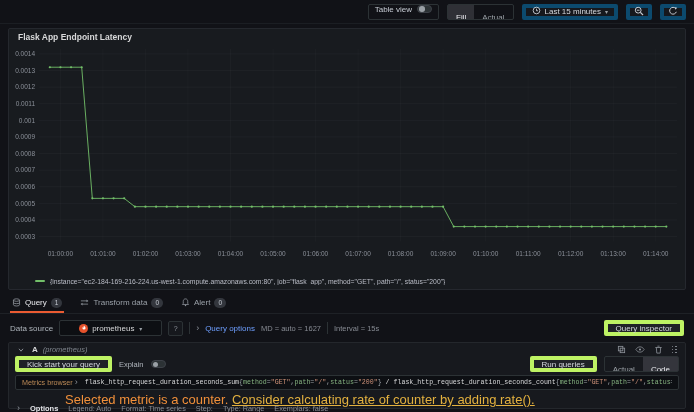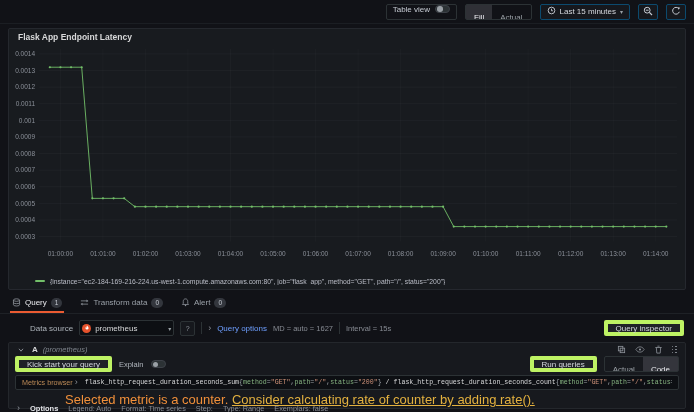--- a/index.html
+++ b/index.html
@@ -24,21 +24,21 @@
   .tb-label { color: #c7ccd4; font-size: 8px; }
   .switch { width: 15px; height: 8px; border-radius: 5px; background: #2c3235;
     border: 1px solid #3d4148; position: relative; display: inline-block; cursor: pointer; }
   .switch::after { content: ""; position: absolute; left: 1px; top: 0.5px;
     width: 5.5px; height: 5.5px; border-radius: 50%; background: #9aa0a6; }
   .seg { display: flex; border: 1px solid #2c3235; border-radius: 2px; height: 16px; overflow: hidden; }
   .seg-btn { background: transparent; border: 0; color: #9aa0a6; font-size: 8px;
     padding: 8px 8px; font-family: inherit; cursor: pointer; text-decoration: underline; }
   .seg-btn.active { background: rgba(204,204,220,0.16); color: #e9eaee; }
   .tb-btn { display: flex; align-items: center; gap: 4px; height: 16px;
-    background: #16181d; border: 1px solid #0c4a6e; border-radius: 2px;
+    background: #16181d; border: 4px solid #0c4a6e; border-radius: 2px;
     color: #d5d8de; font-size: 8px; padding: 0 6px; font-family: inherit; cursor: pointer; }
   .tb-btn.icon-only { padding: 0 4px; }
   .caret { font-size: 6px; color: #9aa0a6; }
 
   
   .panel {
     position: absolute; top: 28px; left: 8px; right: 8px; height: 262px;
     background: #181b1f; border: 1px solid #25282e; border-radius: 2px;
     display: flex; flex-direction: column;
   }
@@ -56,25 +56,25 @@
     border-bottom: 1px solid #1e2126; }
   .tab { display: flex; align-items: center; gap: 4px; color: #9aa0a8;
     cursor: pointer; border-bottom: 2px solid transparent; padding: 0 2px; }
   .tab.active { color: #e9eaee; border-bottom-color: #eb5b32; }
   .tab .ticon { color: #8e939b; display: flex; }
   .badge { background: #33363d; border-radius: 7px; padding: 0 4px; font-size: 6.5px;
     line-height: 10px; height: 10px; color: #c7ccd4; }
 
   
   .ds-row { position: absolute; top: 318px; left: 0; right: 0; height: 20px;
-    display: flex; align-items: center; gap: 6px; padding: 0 10px; margin-left: 20px; }
+    display: flex; align-items: center; gap: 6px; padding: 0 10px; }
   .ds-label { color: #aeb4bb; }
-  .ds-picker { display: flex; align-items: center; gap: 4px; width: 95px; height: 16px;
+  .ds-picker { display: flex; align-items: center; gap: 4px; width: 103px; height: 16px;
     background: #0d0f13; border: 1px solid #2c3235; border-radius: 2px;
-    padding: 0 2px; cursor: pointer; color: #d8d9da; }
+    padding: 0 19px; cursor: pointer; color: #d8d9da; }
   .ds-picker .caret { margin-left: auto; }
   .prom-badge { width: 9px; height: 9px; border-radius: 50%; background: #e6522c;
     display: inline-flex; align-items: center; justify-content: center; flex: none; }
   .help-btn { width: 15px; height: 15px; border: 1px solid #2c3235; border-radius: 2px;
     background: #16181d; color: #8e939b; font-size: 7px; display: grid;
     place-items: center; cursor: pointer; }
   .vdiv { width: 1px; height: 12px; background: #2c3235; }
   .chev { color: #8e939b; font-size: 9px; line-height: 1; }
   .qo-link { color: #6e9fff; cursor: pointer; }
   .qo-meta { color: #878b93; font-size: 7.5px; }

